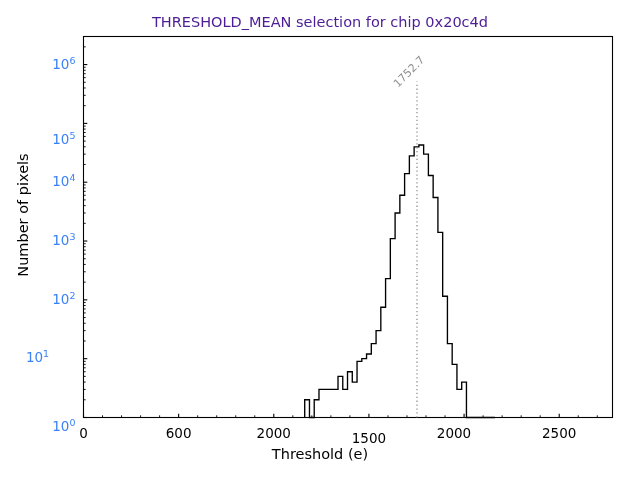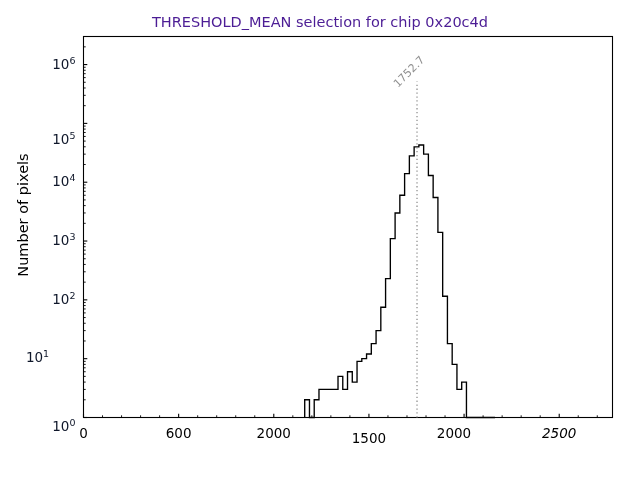--- a/index.html
+++ b/index.html
@@ -51,21 +51,21 @@
     color: #000000;
   }
   .plot-svg {
     position: absolute;
     left: 0; top: 0;
   }
   .tick-label-y {
     position: absolute;
     text-align: right;
     font-size: 13.5px;
-    color: #0f172a;
+    color: #3b82f6;
     white-space: nowrap;
   }
   .tick-label-y sup {
     font-size: 9.5px;
     vertical-align: super;
     line-height: 0;
   }
   .tick-label-x {
     position: absolute;
     text-align: center;
@@ -83,20 +83,21 @@
 </style>
 </head>
 <body>
 
 <div id="figure">
 
   <div class="fig-title">THRESHOLD_MEAN selection for chip 0x20c4d</div>
 
   <div class="ylabel">Number of pixels</div>
 
+  <div class="xlabel">Threshold (e)</div>
 
   <svg class="plot-svg" id="plot" width="640" height="480">
       <rect x="83.5" y="36.5" width="529" height="381" fill="none" stroke="#000000" stroke-width="1.1"></rect>
       <line x1="83.5" y1="417.5" x2="83.5" y2="413.7" stroke="#000000" stroke-width="1.1"></line>
       <line x1="178.64388489208633" y1="417.5" x2="178.64388489208633" y2="413.7" stroke="#000000" stroke-width="1.1"></line>
       <line x1="273.78776978417267" y1="417.5" x2="273.78776978417267" y2="413.7" stroke="#000000" stroke-width="1.1"></line>
       <line x1="368.931654676259" y1="417.5" x2="368.931654676259" y2="413.7" stroke="#000000" stroke-width="1.1"></line>
       <line x1="464.07553956834533" y1="417.5" x2="464.07553956834533" y2="413.7" stroke="#000000" stroke-width="1.1"></line>
       <line x1="559.2194244604316" y1="417.5" x2="559.2194244604316" y2="413.7" stroke="#000000" stroke-width="1.1"></line>
       <line x1="102.52877697841727" y1="417.5" x2="102.52877697841727" y2="415.3" stroke="#000000" stroke-width="0.9"></line>
@@ -182,21 +183,21 @@
       <line x1="417.01737410071945" y1="417.5" x2="417.01737410071945" y2="81.5" stroke="#909090" stroke-width="1.3" stroke-dasharray="1.3,2.6"></line>
     </svg>
 
   <div id="tick-layer">
       <div class="vline-label" style="left: 400.017px; top: 76.5px; color: rgb(144, 144, 144); transform: rotate(-45deg);">1752.7</div>
       <div class="tick-label-x" style="left: 43.5px; top: 424.5px; width: 80px;">0</div>
       <div class="tick-label-x" style="left: 138.644px; top: 424.5px; width: 80px;">600</div>
       <div class="tick-label-x" style="left: 233.788px; top: 424.5px; width: 80px;">2000</div>
       <div class="tick-label-x" style="left: 328.932px; top: 430px; width: 80px;">1500</div>
       <div class="tick-label-x" style="left: 414px; top: 424.5px; width: 80px;">2000</div>
-      <div class="tick-label-x" style="left: 519.219px; top: 424.5px; width: 80px; font-style: italic;">2500</div>
+      <div class="tick-label-x" style="left: 519.219px; top: 424.5px; width: 80px;">2500</div>
       <div class="tick-label-y" style="left: -0.5px; width: 76px; top: 418px;"><span>10</span><sup>0</sup></div>
       <div class="tick-label-y" style="left: -0.5px; width: 76px; top: 349px; text-align: center;"><span>10</span><sup>1</sup></div>
       <div class="tick-label-y" style="left: -0.5px; width: 76px; top: 290.855px;"><span>10</span><sup>2</sup></div>
       <div class="tick-label-y" style="left: -0.5px; width: 76px; top: 232.033px;"><span>10</span><sup>3</sup></div>
       <div class="tick-label-y" style="left: -0.5px; width: 76px; top: 173.21px;"><span>10</span><sup>4</sup></div>
       <div class="tick-label-y" style="left: -0.5px; width: 76px; top: 114.388px; margin-top: 17px;"><span>10</span><sup>5</sup></div>
       <div class="tick-label-y" style="left: -0.5px; width: 76px; top: 55.5654px;"><span>10</span><sup>6</sup></div>
     </div>
 
 </div>

